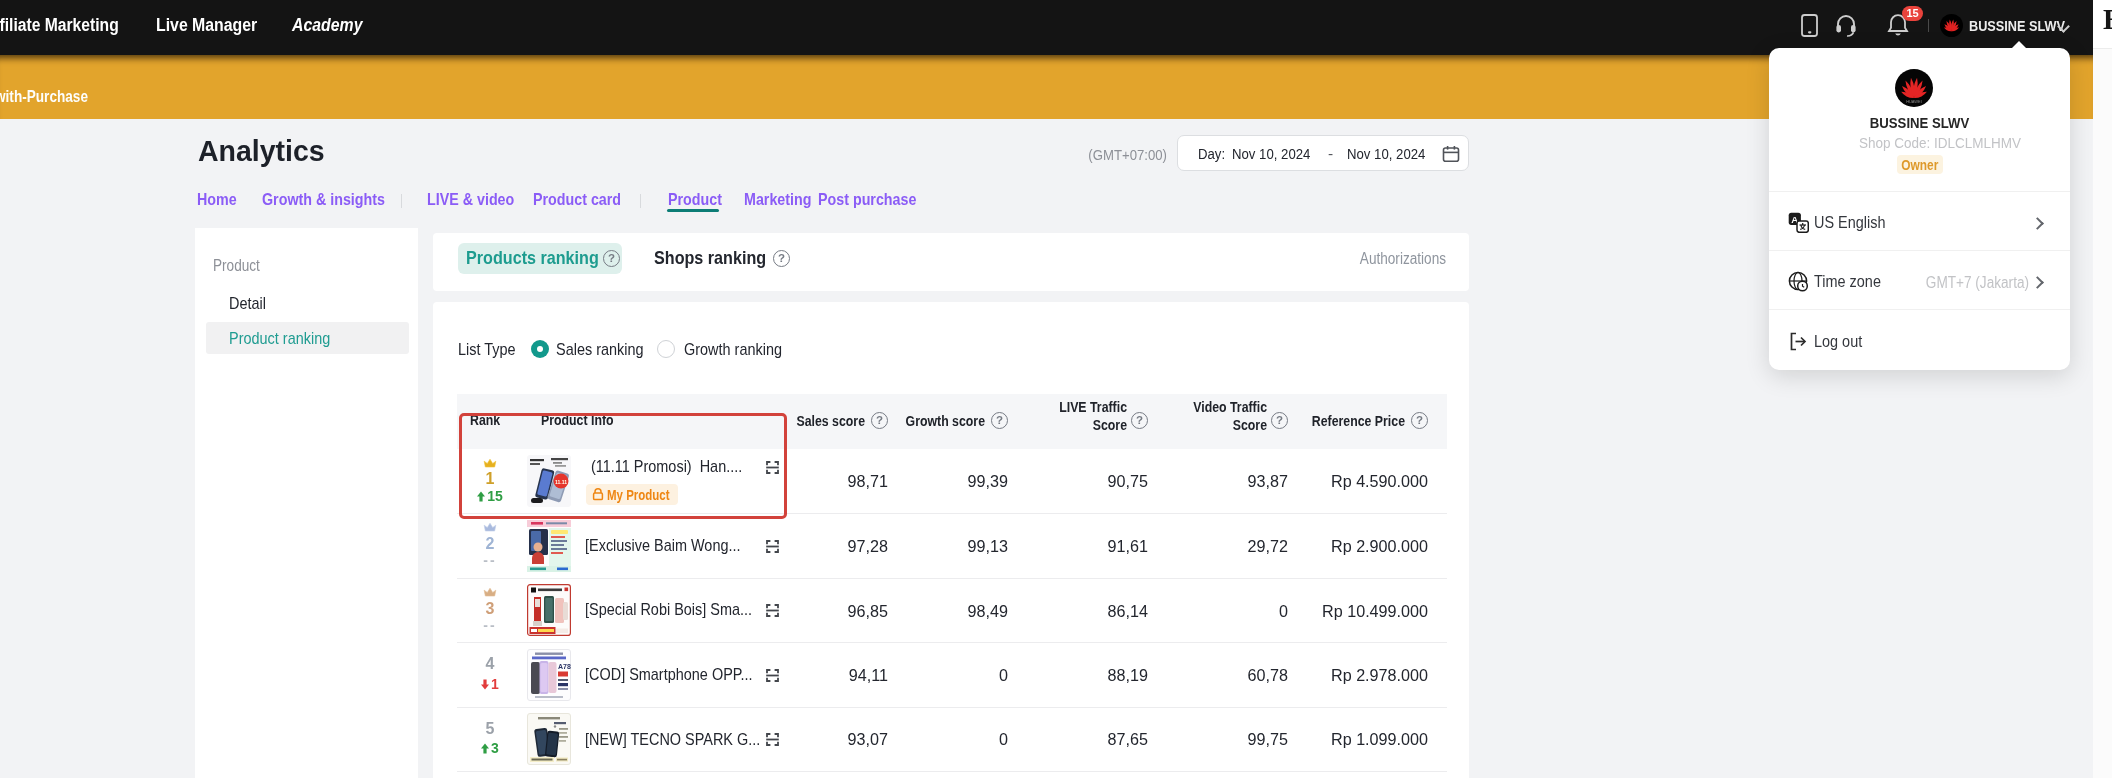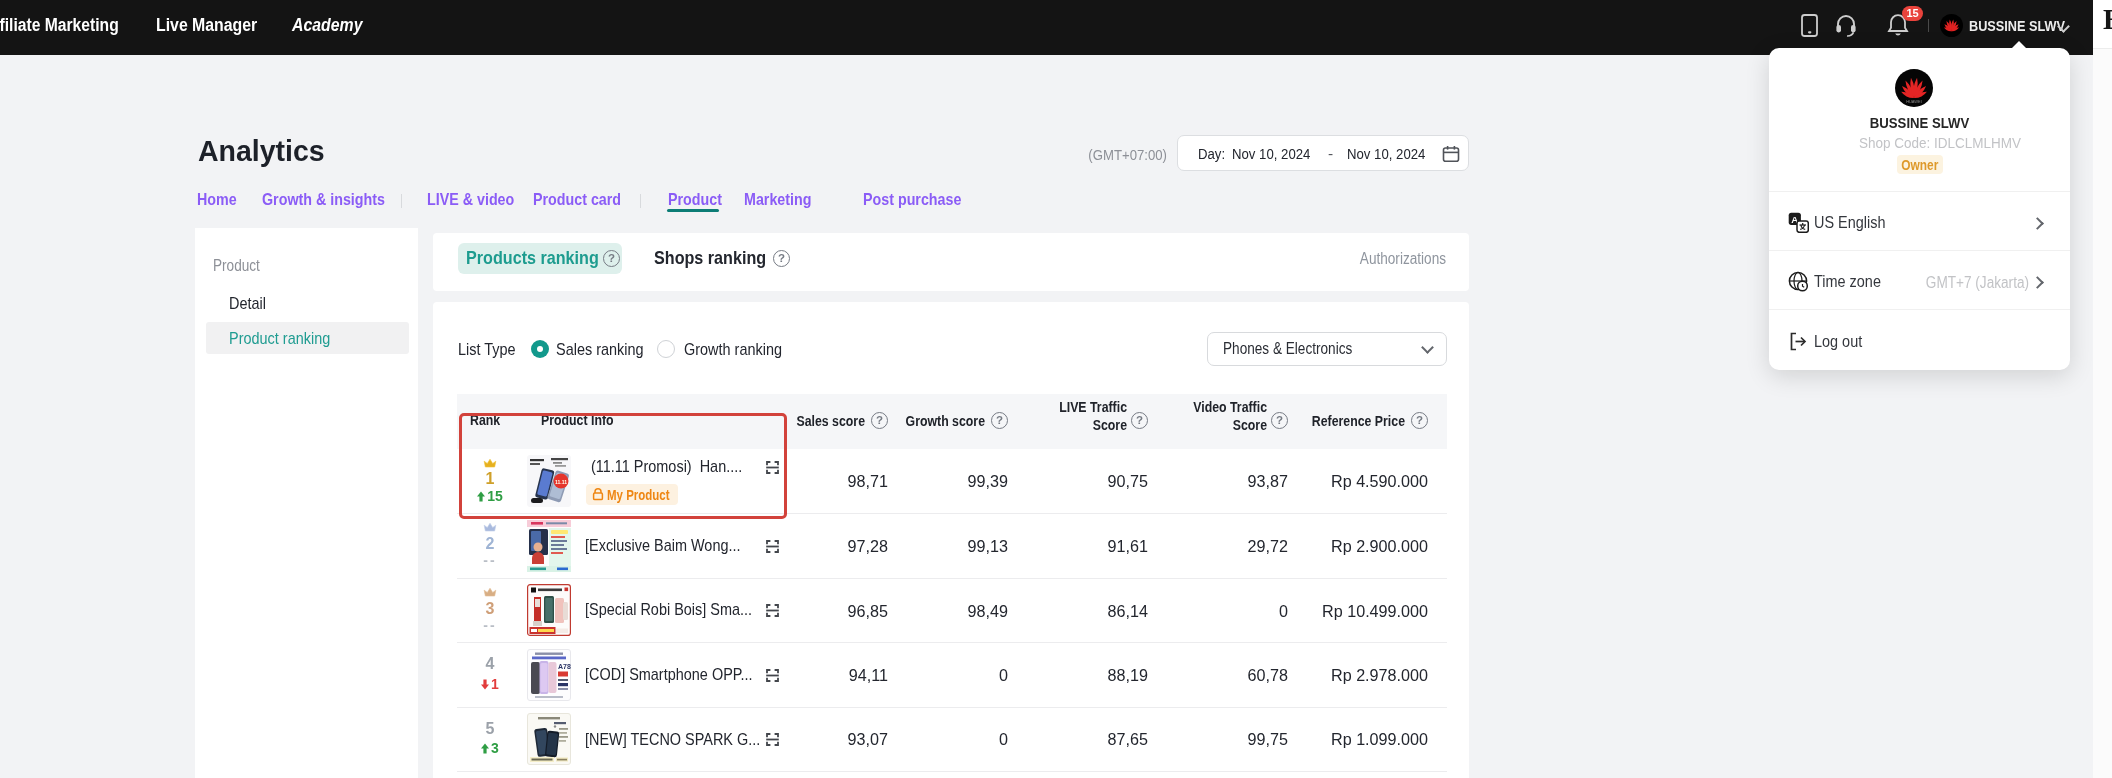--- a/index.html
+++ b/index.html
@@ -57,41 +57,44 @@
           <path d="M20 30 Q14.2 20.3 16.9 9.4 Q22.7 19.1 20 30 Z"></path>
           <path d="M20 30 Q17.3 19.1 23.1 9.4 Q25.8 20.3 20 30 Z"></path>
           <path d="M20 30 Q20.5 19.2 28.7 12.1 Q28.2 22.9 20 30 Z"></path>
           <path d="M20 30 Q23.2 20.8 32.3 17.7 Q29.2 26.8 20 30 Z"></path>
           <path d="M20 30 Q24.7 23.0 33.1 23.6 Q28.4 30.6 20 30 Z"></path>
         </g>
       </svg>
 <div class="abs" style="left:1969px;top:17px;font-size:15.5px;font-weight:bold;color:#ededed;"><span class="sx" style="display:inline-block;transform:scaleX(.82);">BUSSINE SLWV</span></div>
 <div class="chev" style="left:2059px;top:22px;transform:rotate(135deg);border-color:#cdcdcd;"></div>
 </div>
+<div id="banner">
+      <div class="abs" style="left:-5px;top:32px;font-size:17px;font-weight:bold;color:#fdfdfb;"><span class="sx" style="transform:scaleX(.8);display:inline-block;">with-Purchase</span></div>
+    </div>
 <div class="abs" style="left:198px;top:134px;font-size:30px;font-weight:bold;color:#1d2129;"><span class="sx" style="transform:scaleX(.95);display:inline-block;">Analytics</span></div>
 <div class="abs sxr" style="left:967px;top:146px;width:200px;text-align:right;font-size:15.5px;color:#8d9097;">(GMT+07:00)</div>
 <div class="abs" style="left:1177px;top:135px;width:292px;height:36px;background:#fff;border:1px solid #dcdee1;border-radius:7px;font-size:15.5px;color:#23262e;">
 <span class="abs sx" style="left:20px;top:9px;">Day:</span>
 <span class="abs sx" style="left:54px;top:9px;">Nov 10, 2024</span>
 <span class="abs" style="left:150px;top:9px;color:#55585e;">-</span>
 <span class="abs sx" style="left:169px;top:9px;">Nov 10, 2024</span>
 <svg class="abs" style="left:264px;top:9px;" width="18" height="18" viewBox="0 0 18 18">
 <rect x="1.5" y="3" width="15" height="13.2" rx="2" fill="none" stroke="#505359" stroke-width="1.6"></rect>
 <line x1="1.5" y1="7.4" x2="16.5" y2="7.4" stroke="#505359" stroke-width="1.6"></line>
 <line x1="5.6" y1="1" x2="5.6" y2="4.6" stroke="#505359" stroke-width="1.6"></line>
 <line x1="12.4" y1="1" x2="12.4" y2="4.6" stroke="#505359" stroke-width="1.6"></line>
       </svg>
 </div>
 <div class="tab" style="left:197px;"><span class="sx" style="display:inline-block;transform:scaleX(.84);">Home</span></div>
 <div class="tab" style="left:262px;"><span class="sx" style="display:inline-block;transform:scaleX(.84);">Growth &amp; insights</span></div>
 <div class="tab" style="left:427px;"><span class="sx" style="display:inline-block;transform:scaleX(.84);">LIVE &amp; video</span></div>
 <div class="tab" style="left:533px;"><span class="sx" style="display:inline-block;transform:scaleX(.84);">Product card</span></div>
 <div class="tab" style="left:668px;"><span class="sx" style="display:inline-block;transform:scaleX(.84);">Product</span></div>
 <div class="tab" style="left:744px;"><span class="sx" style="display:inline-block;transform:scaleX(.84);">Marketing</span></div>
-<div class="tab" style="left:863px;"><span class="sx" style="display:inline-block;transform:scaleX(.84);">Post purchase</span></div>
+<div class="tab" style="left:818px;"><span class="sx" style="display:inline-block;transform:scaleX(.84);">Post purchase</span></div>
 <div class="tabsep" style="left:401px;"></div>
 <div class="tabsep" style="left:640px;"></div>
 <div class="abs" style="left:667px;top:209px;width:52px;height:3px;background:#0d7d76;border-radius:2px;"></div>
 <div class="abs" style="left:195px;top:228px;width:223px;height:550px;background:#fff;">
 <div class="abs sx" style="left:18px;top:29px;font-size:16px;color:#8d9097;">Product</div>
 <div class="abs sx" style="left:34px;top:66px;font-size:17px;color:#23262e;">Detail</div>
 <div class="abs" style="left:11px;top:94px;width:203px;height:32px;background:#f1f1f2;border-radius:3px;"></div>
 <div class="abs sx" style="left:34px;top:101px;font-size:17px;color:#1f9c91;">Product ranking</div>
 </div>
 <div class="abs" style="left:433px;top:233px;width:1036px;height:58px;background:#fff;border-radius:4px;">
@@ -102,24 +105,20 @@
 <div class="qmark" style="left:340px;top:17px;">?</div>
 <div class="abs sxr" style="left:820px;top:17px;width:193px;text-align:right;font-size:16px;color:#8f959e;">Authorizations</div>
 </div>
 <div class="abs" style="left:433px;top:302px;width:1036px;height:476px;background:#fff;border-radius:4px 4px 0 0;">
 <div class="abs sx" style="left:25px;top:38px;font-size:17px;color:#23262e;">List Type</div>
 <div class="abs" style="left:98px;top:38px;width:18px;height:18px;border-radius:50%;background:#12998c;"></div>
 <div class="abs" style="left:104px;top:44px;width:6px;height:6px;border-radius:50%;background:#fff;"></div>
 <div class="abs sx" style="left:123px;top:38px;font-size:17px;color:#23262e;">Sales ranking</div>
 <div class="abs" style="left:224px;top:38px;width:18px;height:18px;border-radius:50%;background:#fff;border:1.5px solid #cfd2d6;"></div>
 <div class="abs sx" style="left:251px;top:38px;font-size:17px;color:#23262e;">Growth ranking</div>
-<div class="abs" style="left:774px;top:30px;width:240px;height:34px;border:1px solid #d8dadd;border-radius:7px;background:#fff;">
-<span class="abs sx" style="left:15px;top:7px;font-size:16px;color:#2a2d34;">Phones &amp; Electronics</span>
-<div class="chev" style="left:215px;top:10px;transform:rotate(135deg);"></div>
-</div>
 </div>
 <div class="abs" style="left:457px;top:394px;width:990px;height:55px;background:#f5f6f8;"></div>
 <div class="abs sx" style="left:470px;top:412px;font-size:14.5px;font-weight:bold;color:#20232a;">Rank</div>
 <div class="abs sx" style="left:541px;top:412px;font-size:14.5px;font-weight:bold;color:#20232a;">Product Info</div>
 <div class="hdr sxr" style="left:687px;top:413px;">Sales score</div>
 <div class="qmark" style="left:871px;top:412px;">?</div>
 <div class="hdr sxr" style="left:807px;top:413px;">Growth score</div>
 <div class="qmark" style="left:991px;top:412px;">?</div>
 <div class="hdr sxr" style="left:1227px;top:413px;">Reference Price</div>
 <div class="qmark" style="left:1411px;top:412px;">?</div>

